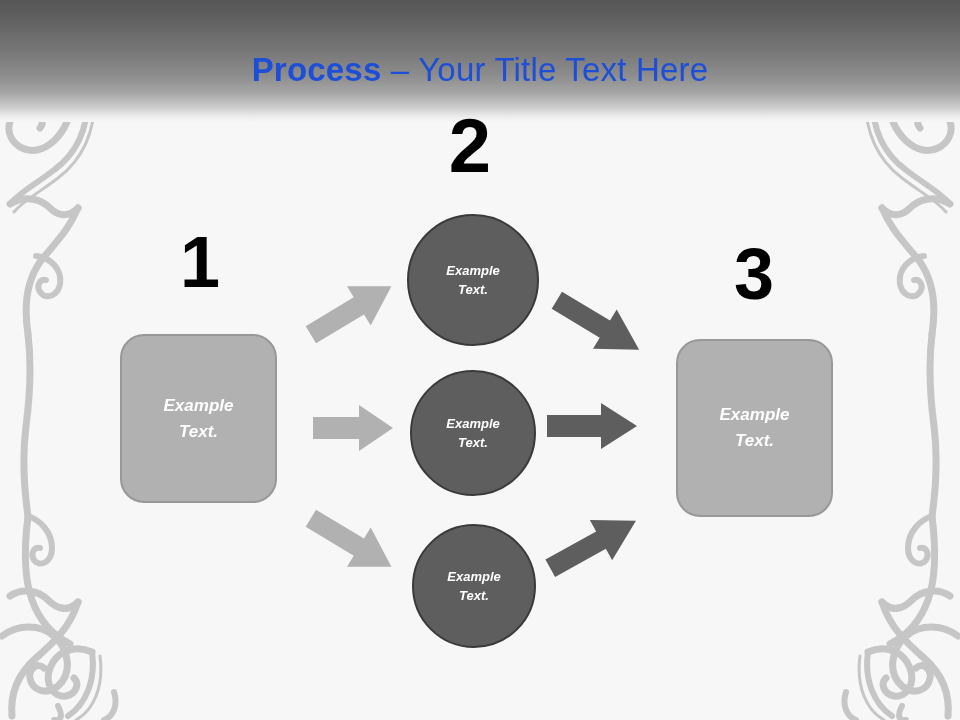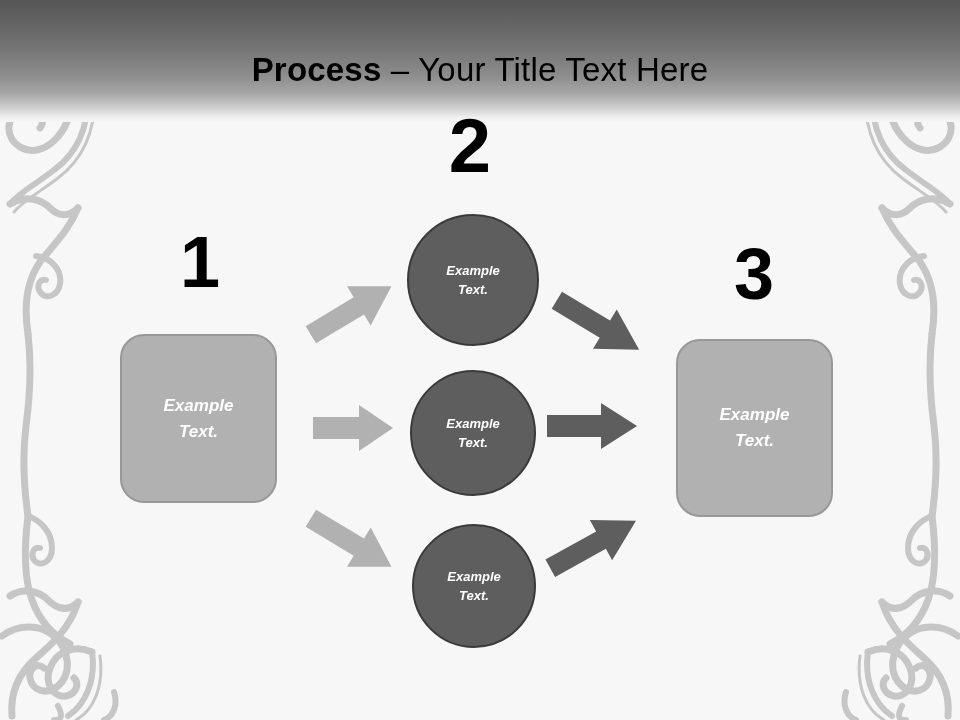--- a/index.html
+++ b/index.html
@@ -49,21 +49,21 @@
         #cdcdcd 88%,
         #eeeeee 96%,
         #f7f7f7 100%);
     z-index: 3;
   }
   #slide-title {
     position: absolute;
     left: 0; top: 50px;
     width: 960px;
     text-align: center;
-    color: #000000;
+    color: #1d4ed8;
     font-size: 33px;
     line-height: 40px;
     letter-spacing: .2px;
     white-space: nowrap;
     z-index: 4;
   }
   #slide-title .t-bold { font-weight: bold; }
   #slide-title .t-light { font-weight: normal; }
 
   

